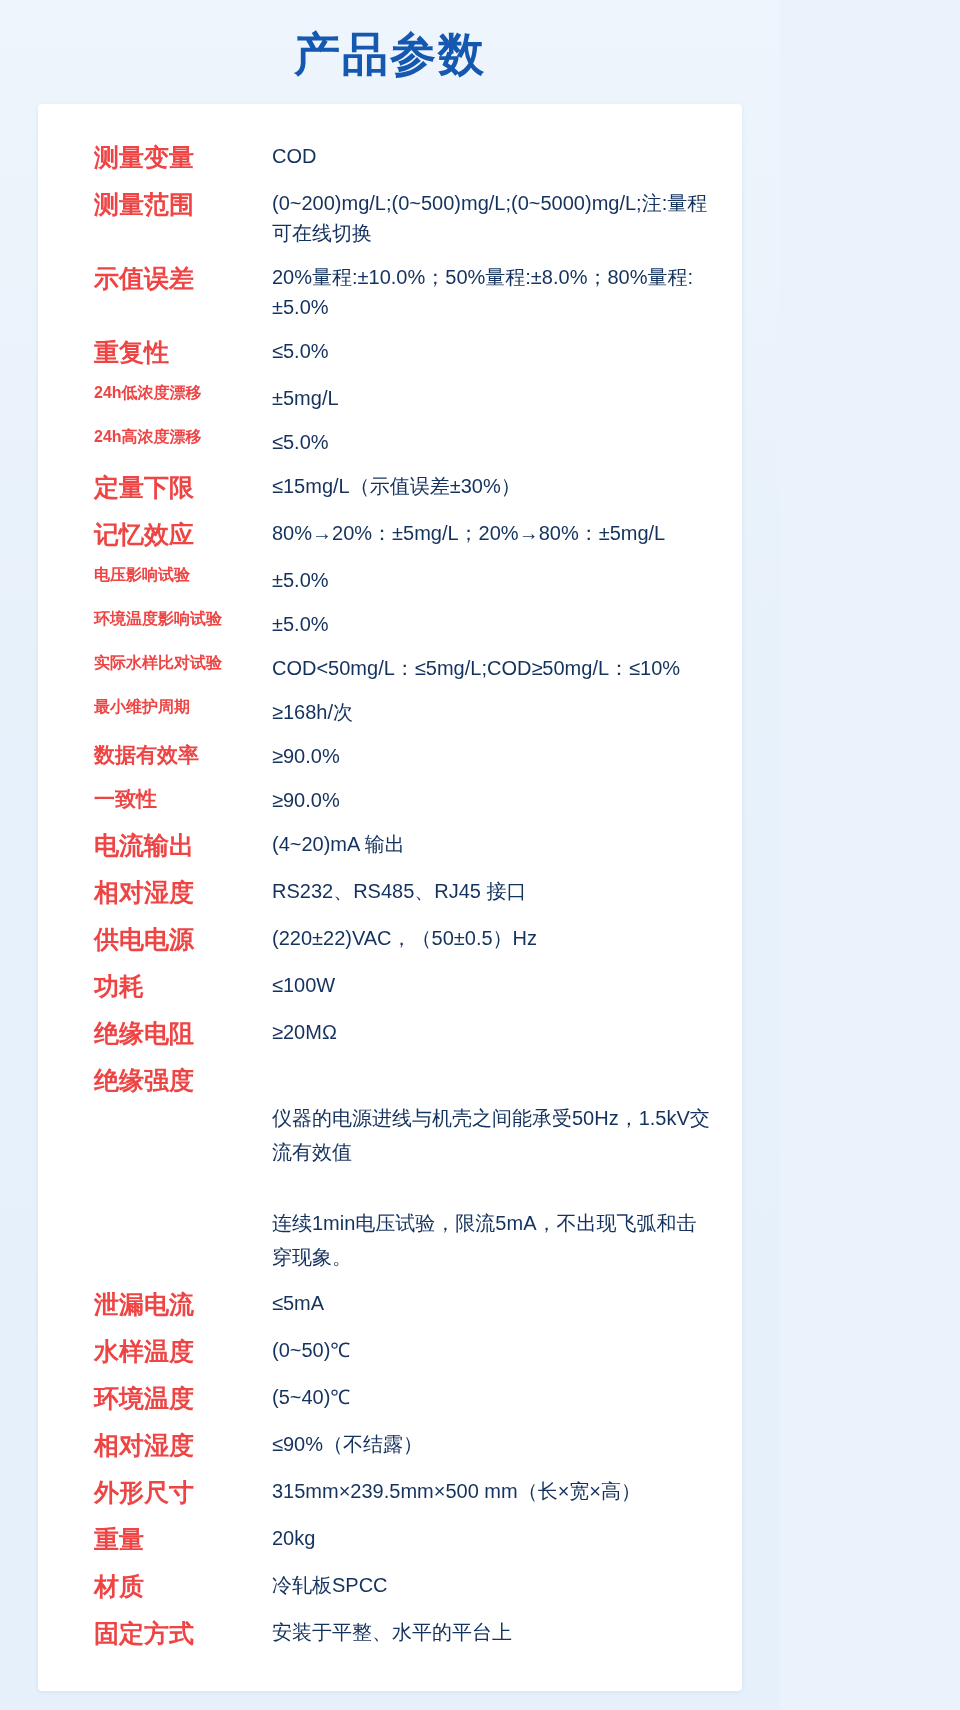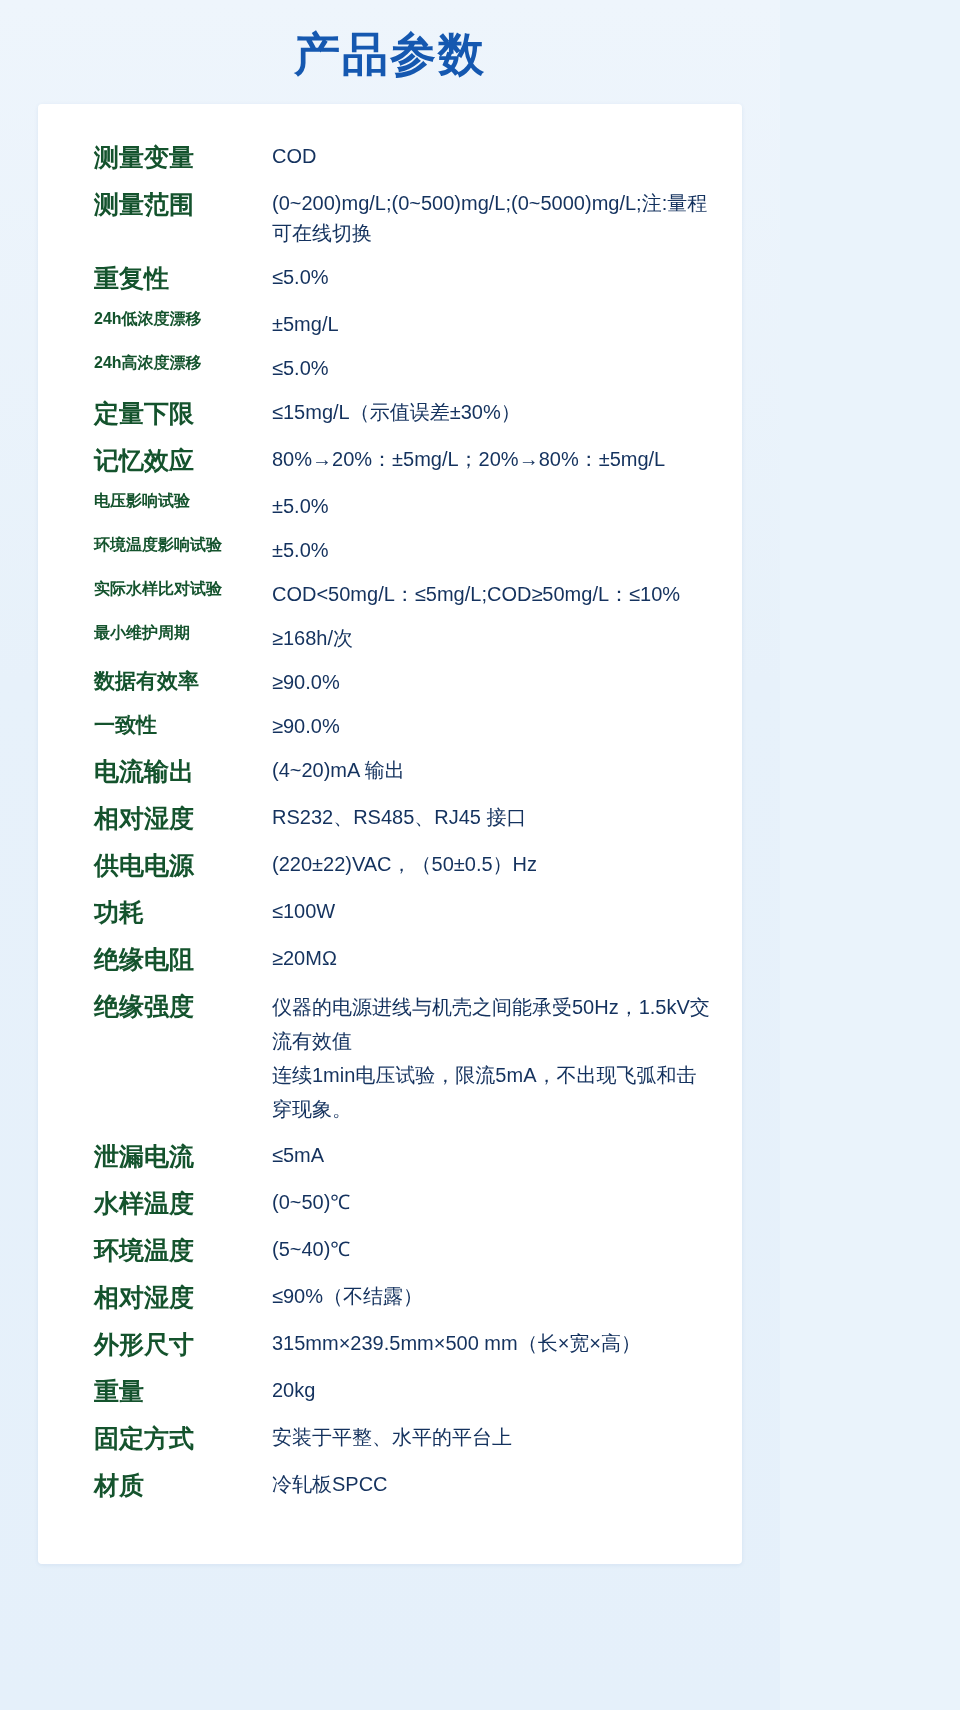--- a/index.html
+++ b/index.html
@@ -43,52 +43,56 @@
   table.spec {
     width: 100%;
     border-collapse: collapse;
   }
   table.spec tr {
     vertical-align: top;
   }
   td.k {
     width: 208px;
     padding: 7px 8px 7px 30px;
-    color: #14532d;
+    color: #ef4444;
     white-space: nowrap;
     box-sizing: border-box;
   }
   td.v {
     padding: 7px 4px 7px 0px;
     color: #14325e;
     font-size: 20px;
     line-height: 1.5;
   }
   
   .k.s1 { font-size: 25px; font-weight: bold; }
   .k.s2 { font-size: 21px; font-weight: bold; }
   .k.s4 { font-size: 16px; font-weight: bold; margin-top: 16px; }
   .v.multi { line-height: 1.7; }
-  .v .line { display: block; }
+  .v .line { display: block; margin-top: 37px; }
 </style>
 </head>
 <body>
 
 <div class="page">
   <div class="page-title">产品参数</div>
   <div class="card">
     <table class="spec">
       <tbody id="spec-body">
           <tr>
             <td class="k s1">测量变量</td>
             <td class="v">COD</td>
           </tr>
           <tr>
             <td class="k s1">测量范围</td>
             <td class="v">(0~200)mg/L;(0~500)mg/L;(0~5000)mg/L;注:量程可在线切换</td>
+          </tr>
+          <tr>
+            <td class="k s1">示值误差</td>
+            <td class="v">20%量程:±10.0%；50%量程:±8.0%；80%量程:±5.0%</td>
           </tr>
           <tr>
             <td class="k s1">重复性</td>
             <td class="v">≤5.0%</td>
           </tr>
           <tr>
             <td class="k s4">24h低浓度漂移</td>
             <td class="v">±5mg/L</td>
           </tr>
           <tr>
@@ -172,23 +176,23 @@
           </tr>
           <tr>
             <td class="k s1">外形尺寸</td>
             <td class="v">315mm×239.5mm×500 mm（长×宽×高）</td>
           </tr>
           <tr>
             <td class="k s1">重量</td>
             <td class="v">20kg</td>
           </tr>
           <tr>
+            <td class="k s1">材质</td>
+            <td class="v">冷轧板SPCC</td>
+          </tr>
+          <tr>
             <td class="k s1">固定方式</td>
             <td class="v">安装于平整、水平的平台上</td>
-          </tr>
-          <tr>
-            <td class="k s1">材质</td>
-            <td class="v">冷轧板SPCC</td>
           </tr>
         </tbody>
     </table>
   </div>
 </div>
 
 </body></html>

